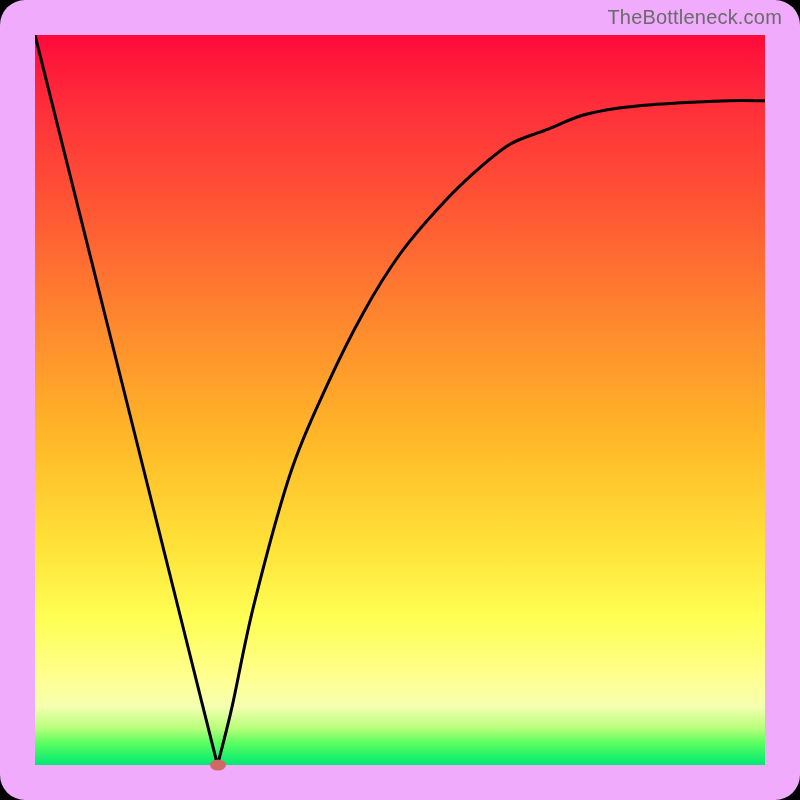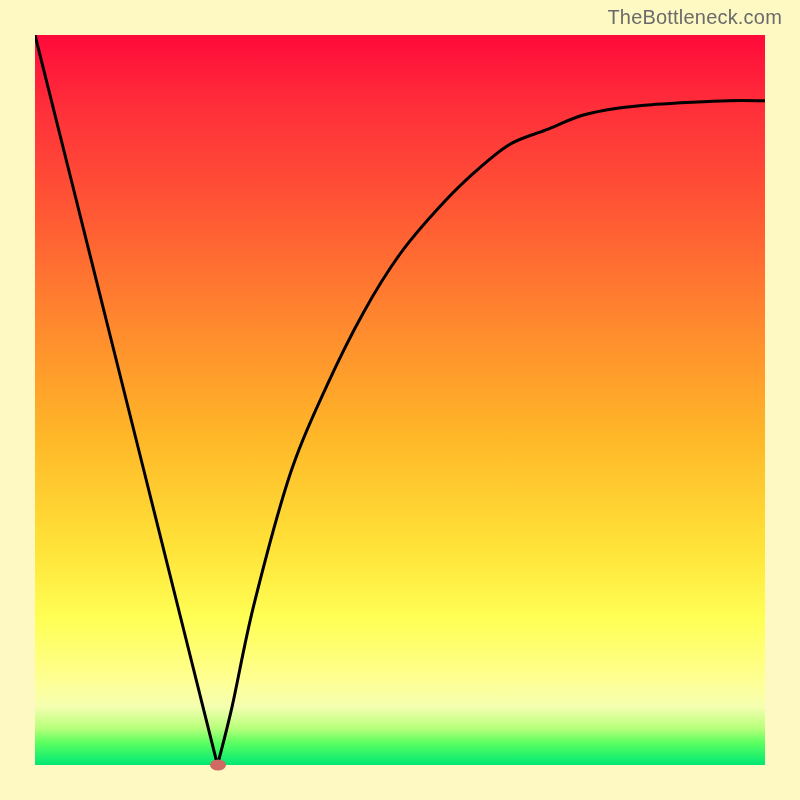--- a/index.html
+++ b/index.html
@@ -8,21 +8,22 @@
     width: 800px;
     height: 800px;
     background: #000000;
     overflow: hidden;
     font-family: Arial, Helvetica, sans-serif;
   }
   .frame {
     position: relative;
     width: 800px;
     height: 800px;
-    background: #fef9c3;
+    background: #f0abfc;
+    border-radius: 25px;
   }
   .plot-area {
     position: absolute;
     left: 35px;
     top: 35px;
     width: 730px;
     height: 730px;
     
     background: linear-gradient(to bottom,
       #ff0a3a 0%,

